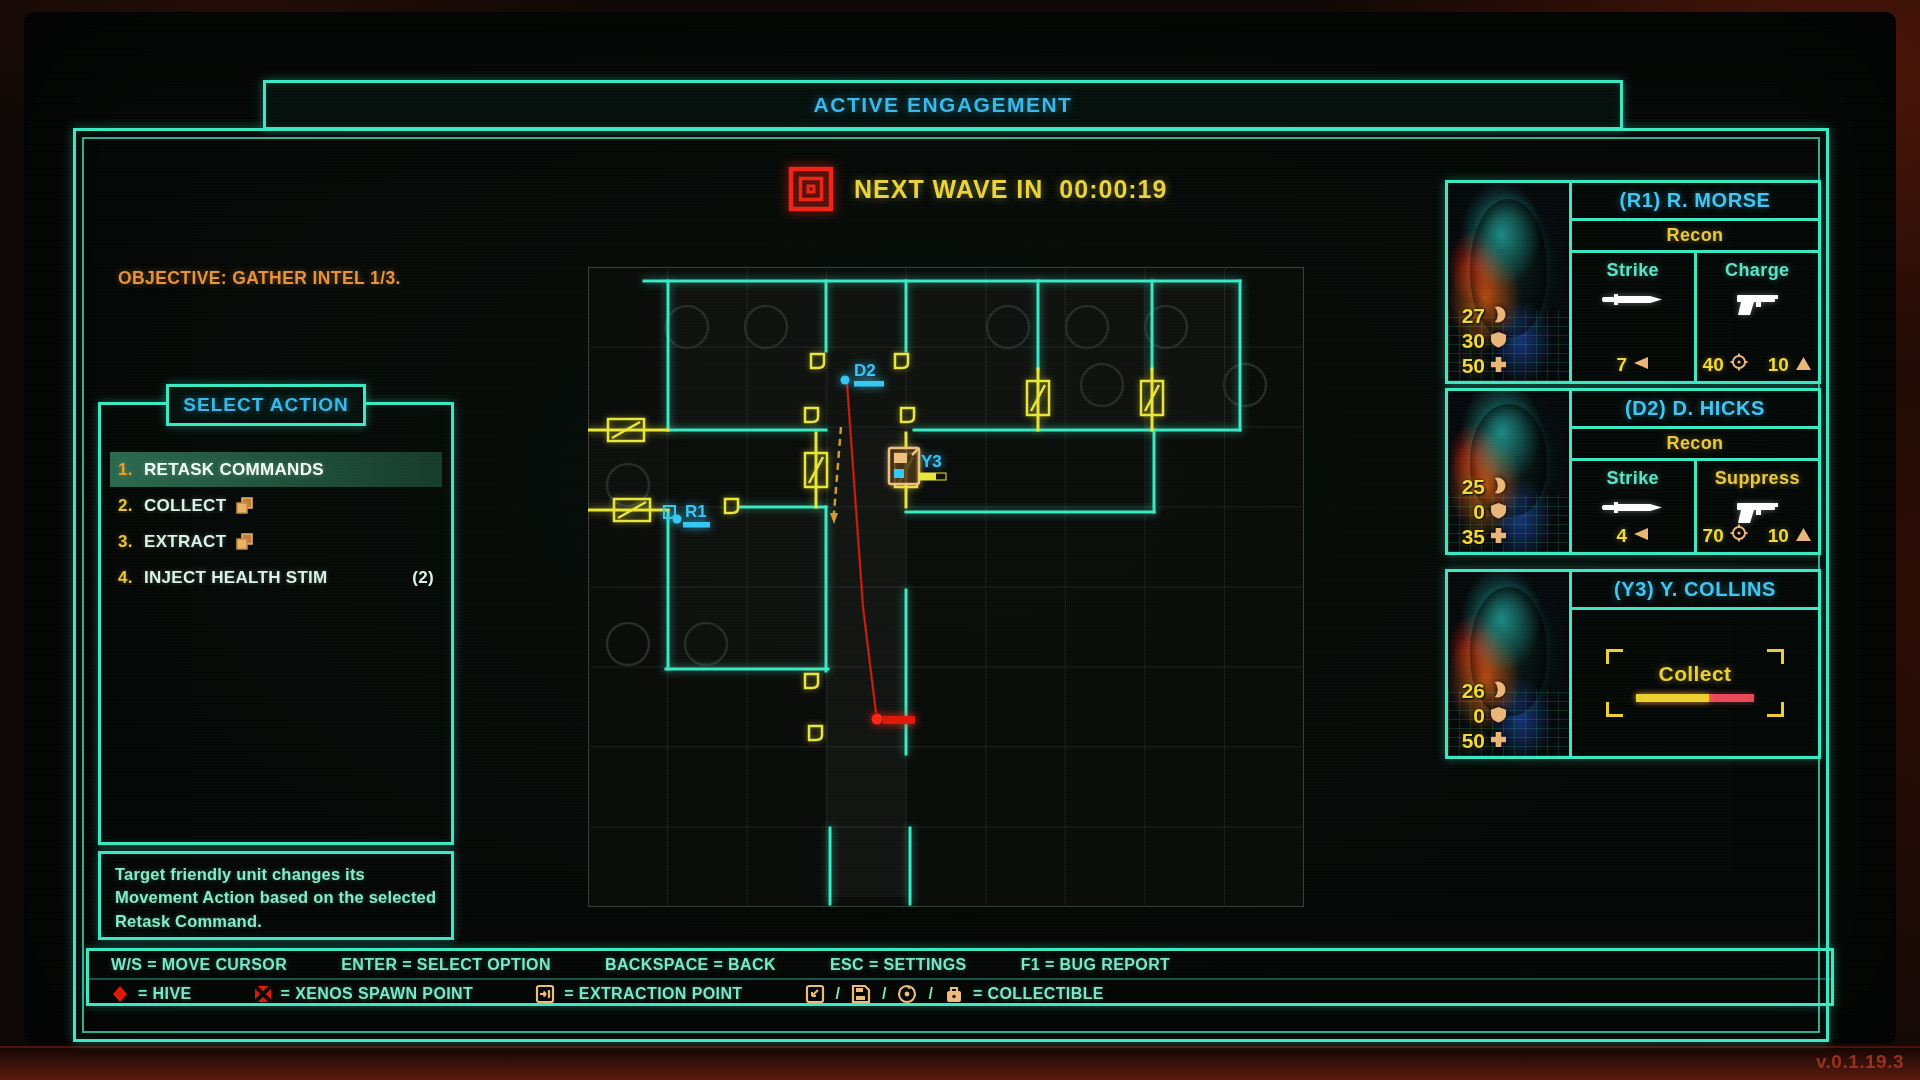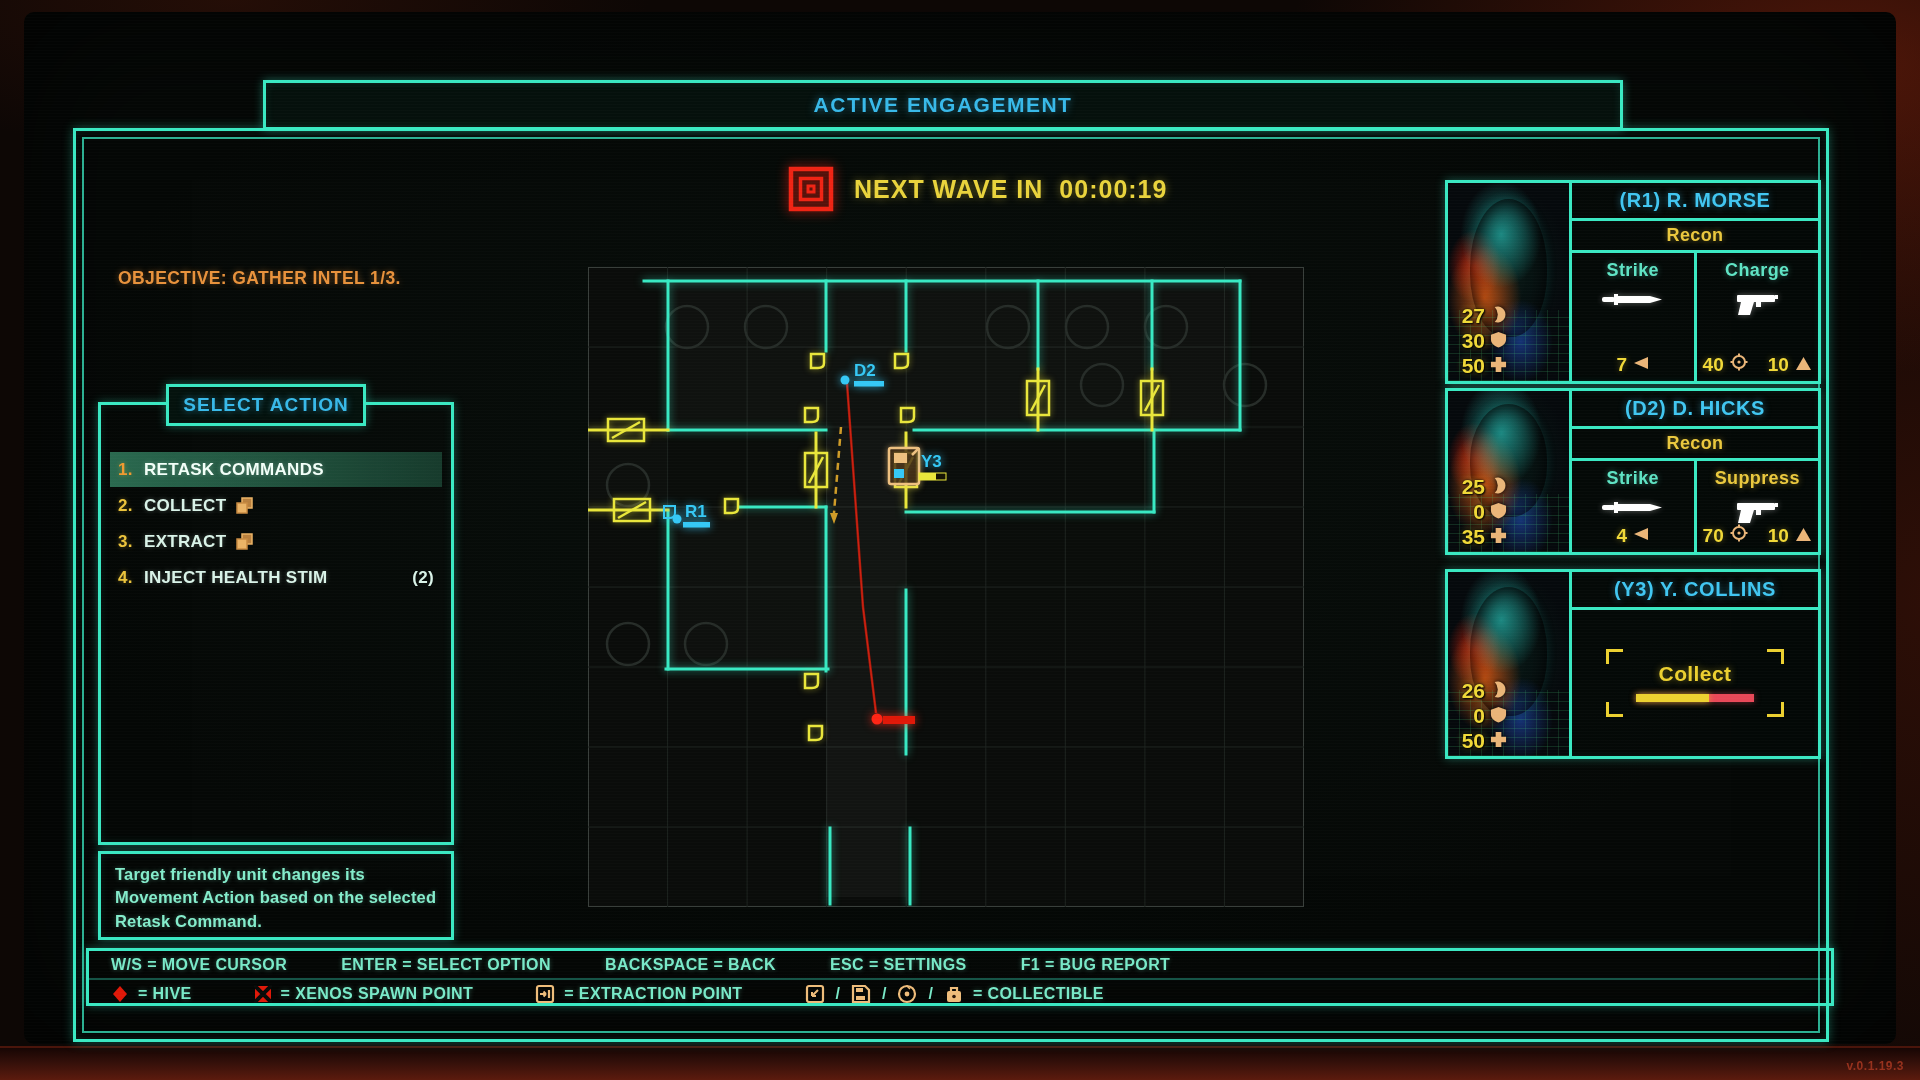--- a/index.html
+++ b/index.html
@@ -21,21 +21,21 @@
   .bezel{position:absolute;inset:0;
     background:
       radial-gradient(900px 500px at 96% 6%, rgba(130,34,12,.55), transparent 62%),
       radial-gradient(700px 900px at 101% 55%, rgba(95,26,10,.40), transparent 65%),
       radial-gradient(700px 260px at 12% 0%, rgba(80,26,10,.35), transparent 60%),
       #0d0705;}
   .bezel-bottom{position:absolute;left:0;right:0;bottom:0;height:34px;
     background:linear-gradient(180deg,#170604 0%,#34100a 45%,#5c1b0e 100%);
     border-top:2px solid #4a150b;}
   .version{position:absolute;right:16px;bottom:7px;z-index:60;
-    color:#97321e;font-size:12px;font-weight:bold;letter-spacing:.5px;}
+    color:#97321e;font-size:19px;font-weight:bold;letter-spacing:.5px;}
   
   .screen{position:absolute;left:24px;top:12px;right:24px;bottom:36px;
     background:
       radial-gradient(1300px 750px at 48% 45%, rgba(34,74,56,.10), transparent 70%),
       #050806;
     border-radius:10px;
     box-shadow:inset 0 0 140px rgba(0,0,0,.85);}
   .scanlines{position:absolute;left:24px;top:12px;right:24px;bottom:36px;z-index:50;
     pointer-events:none;border-radius:10px;
     background:repeating-linear-gradient(0deg, rgba(255,255,255,.016) 0 1px, transparent 1px 3px);}

